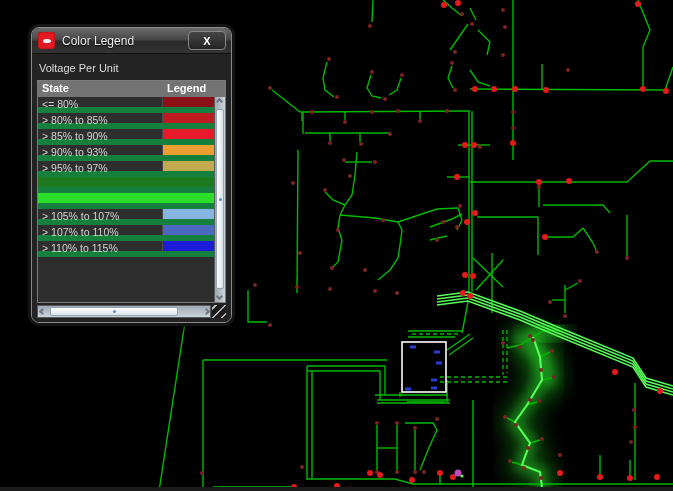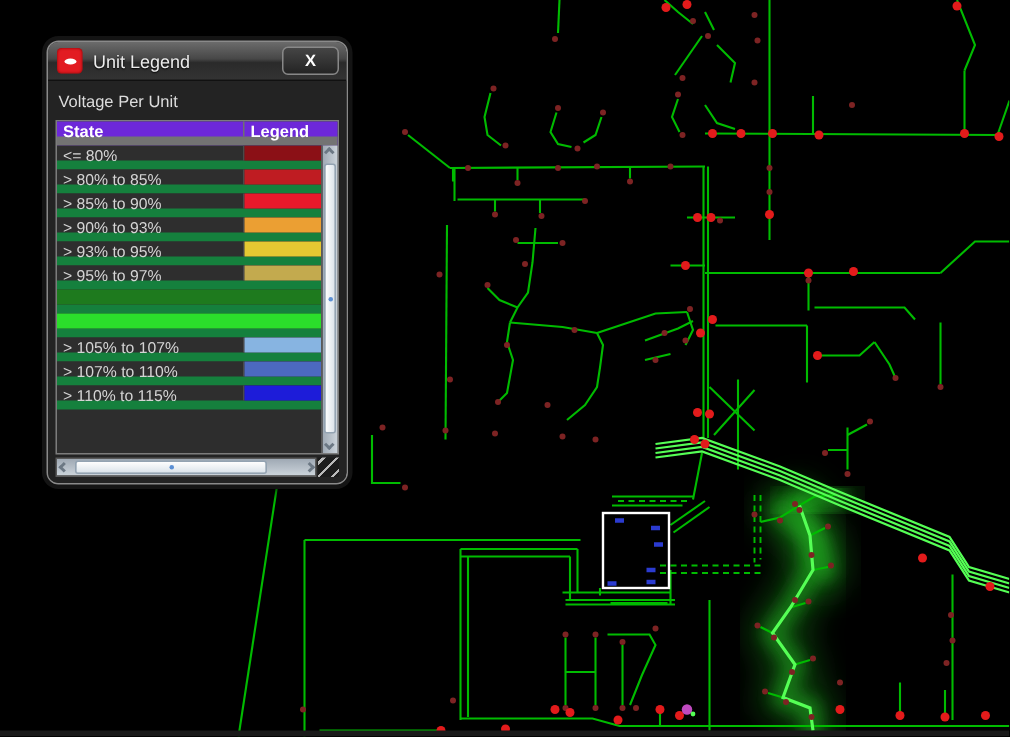--- a/index.html
+++ b/index.html
@@ -24,21 +24,21 @@
   .title{color:#ececec;font-size:12px;margin-left:7px;text-shadow:0 1px 1px #000;}
   .close{position:absolute;right:5px;top:3px;width:38px;height:19px;border-radius:4px;
          background:linear-gradient(#454545,#242424);border:1px solid #888;
          color:#fff;font-size:11px;font-weight:bold;line-height:16px;text-align:center;
          cursor:default;font-family:"Liberation Sans",sans-serif;padding:0;}
   .body{flex:1;display:flex;flex-direction:column;padding:4px 5px 4px 5px;background:#232323;
         border-radius:0 0 7px 7px;}
   .subtitle{color:#ddd;font-size:11px;padding:4px 2px 6px 2px;}
   .tablebox{flex:1;position:relative;border:1px solid #7c7c7c;background:#2d2d2d;
             display:flex;flex-direction:column;}
-  .thead{display:flex;height:16px;flex:0 0 16px;background:#6d28d9;
+  .thead{display:flex;height:16px;flex:0 0 16px;background:#737373;
          border-bottom:6px solid #737373;padding-right:11px;}
   .thead span{color:#fff;font-weight:bold;font-size:11px;line-height:15px;padding-left:4px;}
   .col-state{width:125px;border-right:1px solid #707070;}
   .col-color{flex:1;}
   .rows{flex:1;overflow:hidden;margin-right:11px;}
   .lrow{display:flex;height:16px;border-bottom:6px solid #15803d;background:#2e2e2e;}
   .lrow .state{width:125px;color:#d4d4d4;font-size:10.5px;line-height:15px;
                padding-left:4px;border-right:1px solid #4a4a4a;white-space:nowrap;}
   .lrow .swatch{flex:1;}
   
@@ -335,21 +335,21 @@
         </g>
     </svg>
     <div id="bottom-strip"></div>
   </div>
 
   <div class="dialog">
     <div class="titlebar">
       <span class="oracle">
         <span class="oracle-ring"></span>
       </span>
-      <span class="title">Unit Legend</span>
+      <span class="title">Color Legend</span>
       <button class="close">X</button>
     </div>
     <div class="body">
       <div class="subtitle">Voltage Per Unit</div>
       <div class="tablebox">
         <div class="thead">
           <span class="col-state">State</span>
           <span class="col-color">Legend</span>
         </div>
         <div class="rows" id="legend-rows">
@@ -361,24 +361,20 @@
               <span class="state">&gt; 80% to 85%</span>
               <div class="swatch" style="background: rgb(191, 28, 34);"></div>
             </div>
             <div class="lrow">
               <span class="state">&gt; 85% to 90%</span>
               <div class="swatch" style="background: rgb(232, 25, 43);"></div>
             </div>
             <div class="lrow">
               <span class="state">&gt; 90% to 93%</span>
               <div class="swatch" style="background: rgb(235, 159, 51);"></div>
-            </div>
-            <div class="lrow">
-              <span class="state">&gt; 93% to 95%</span>
-              <div class="swatch" style="background: rgb(229, 200, 50);"></div>
             </div>
             <div class="lrow">
               <span class="state">&gt; 95% to 97%</span>
               <div class="swatch" style="background: rgb(195, 170, 78);"></div>
             </div>
             <div class="lrow">
               <div class="swatch" style="background: rgb(30, 122, 30);"></div>
             </div>
             <div class="lrow">
               <div class="swatch" style="background: rgb(43, 222, 43);"></div>

